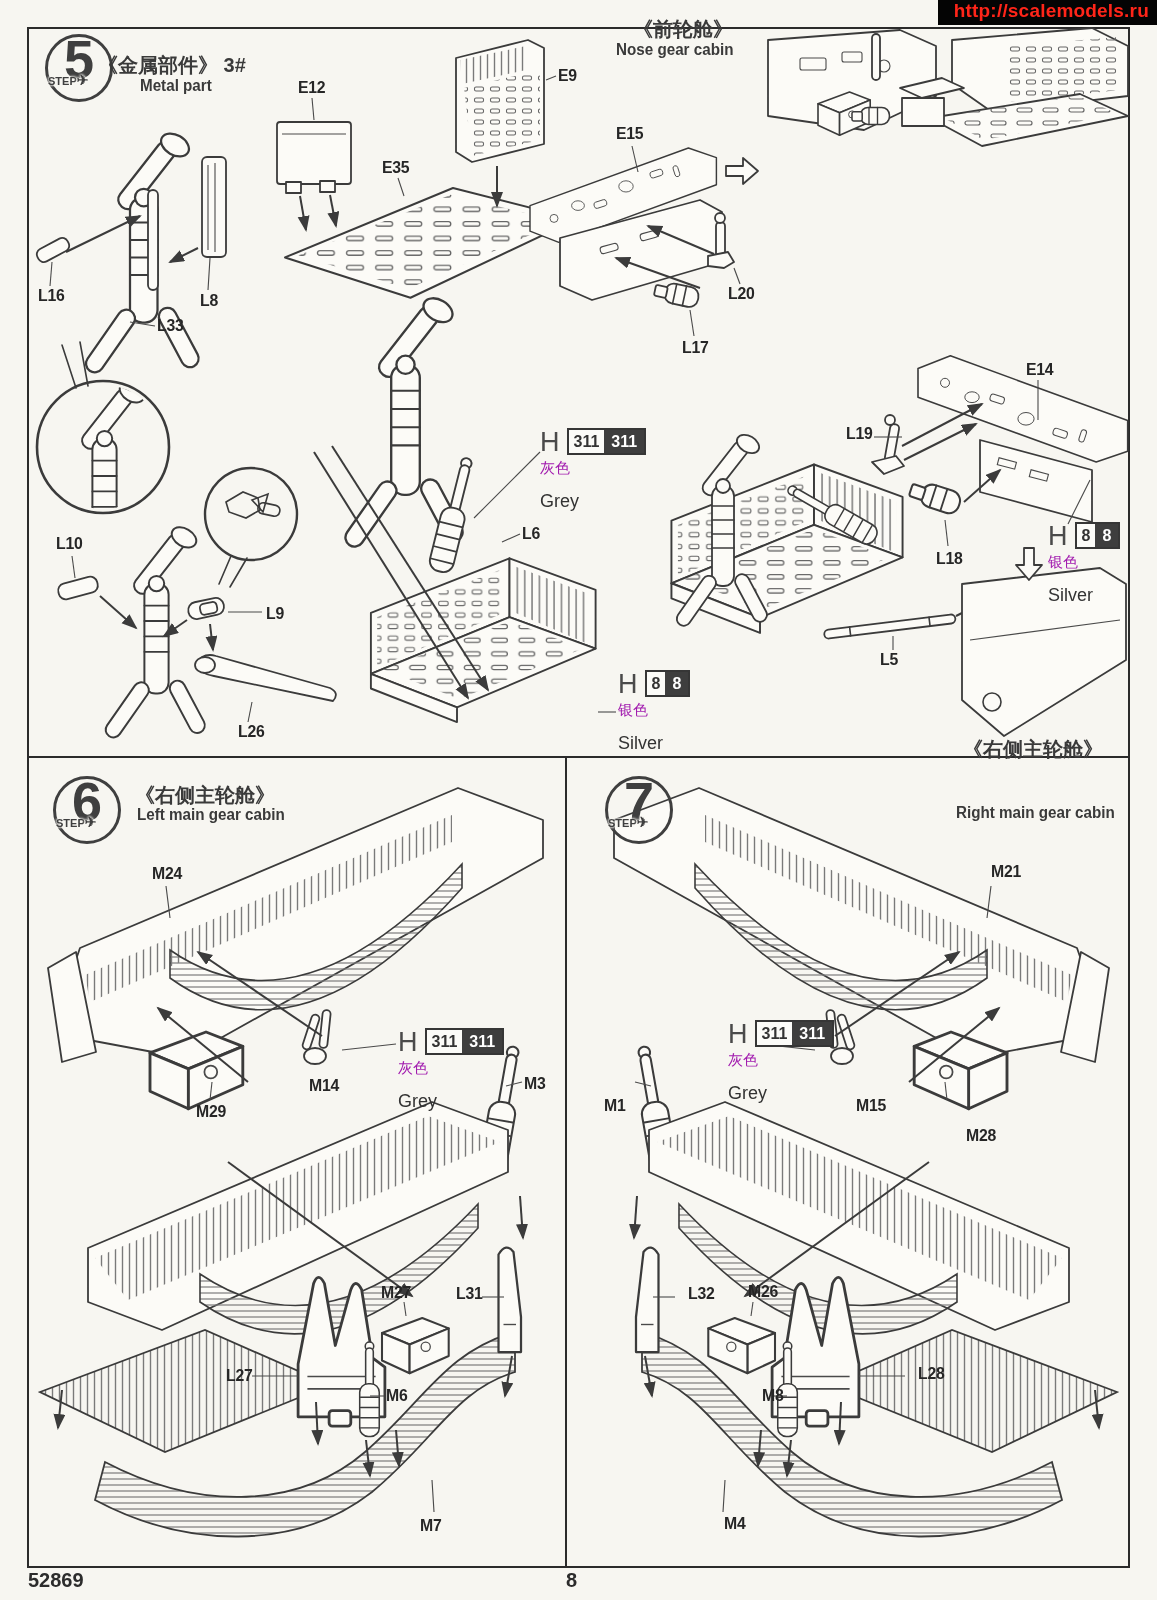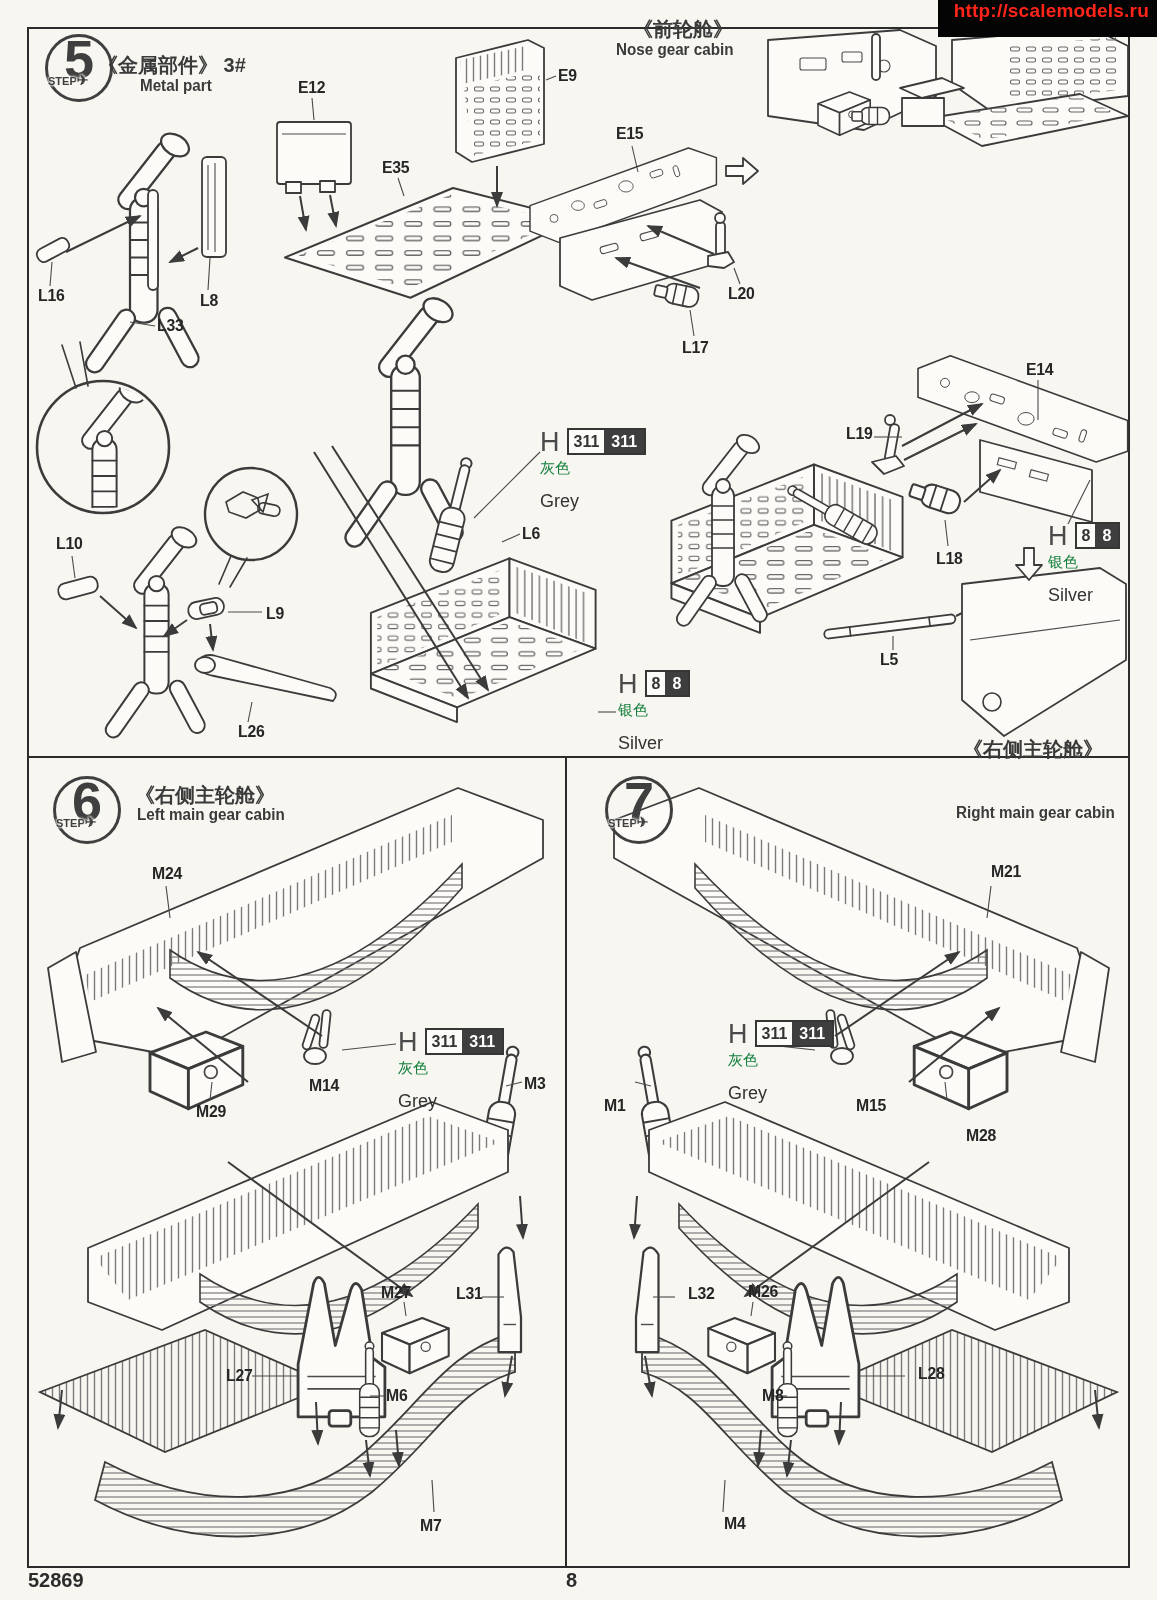--- a/index.html
+++ b/index.html
@@ -26,25 +26,25 @@
   .badge-step{position:absolute;left:0px;bottom:11px;font-size:11px;font-weight:800;color:#3f3f3f;
               text-shadow:0 0 3px #f7f6f1,0 0 3px #f7f6f1,0 0 2px #f7f6f1;}
   .plane{display:inline-block;font-size:14px;}
   
   .paint{position:absolute;}
   .paint-row{display:flex;align-items:center;gap:7px;}
   .paint-h{font-size:27px;font-weight:400;color:#4a4a4a;line-height:24px;}
   .chip{display:inline-flex;border:2px solid #363636;height:23px;}
   .chip-l{background:#fbfbf8;color:#333;font-weight:700;font-size:16px;padding:0 5px;display:flex;align-items:center;}
   .chip-r{background:#3e3e3e;color:#fff;font-weight:700;font-size:16px;padding:0 7px;display:flex;align-items:center;}
-  .paint-cn{font-size:15px;color:#15803d;margin-top:4px;}
+  .paint-cn{font-size:15px;color:#a21caf;margin-top:4px;}
   .paint-en{font-size:18px;color:#333;margin-top:13px;}
   
   .banner{position:absolute;top:0;right:0;background:#040404;color:#ff2519;font-size:19px;font-weight:700;
-          padding:0 8px 15px 16px;letter-spacing:.2px;}
+          padding:0 8px 3px 16px;letter-spacing:.2px;}
   .footer-num{position:absolute;font-weight:700;font-size:20px;color:#2c2c2c;}
 </style>
 </head>
 <body>
 
 <div class="page">
 
 <svg width="1157" height="1600" viewBox="0 0 1157 1600" style="position:absolute;left:0;top:0">
   <defs>
     <marker id="ah" markerWidth="9" markerHeight="8" refX="7" refY="3" orient="auto">

